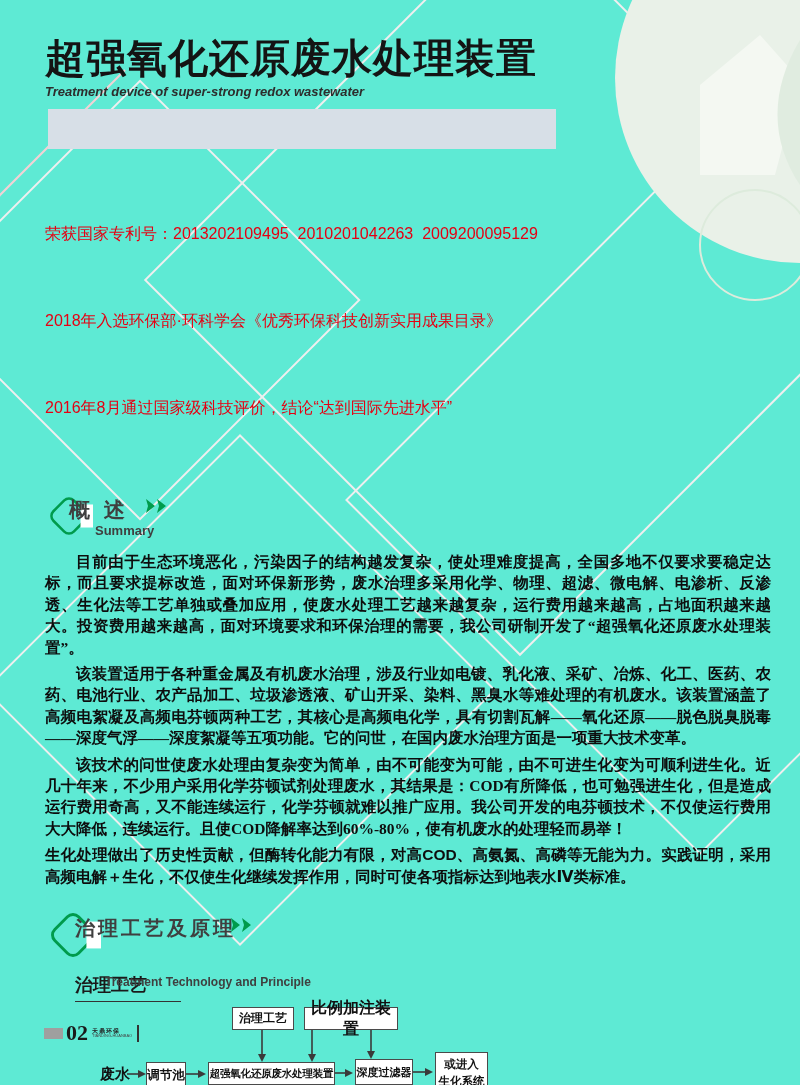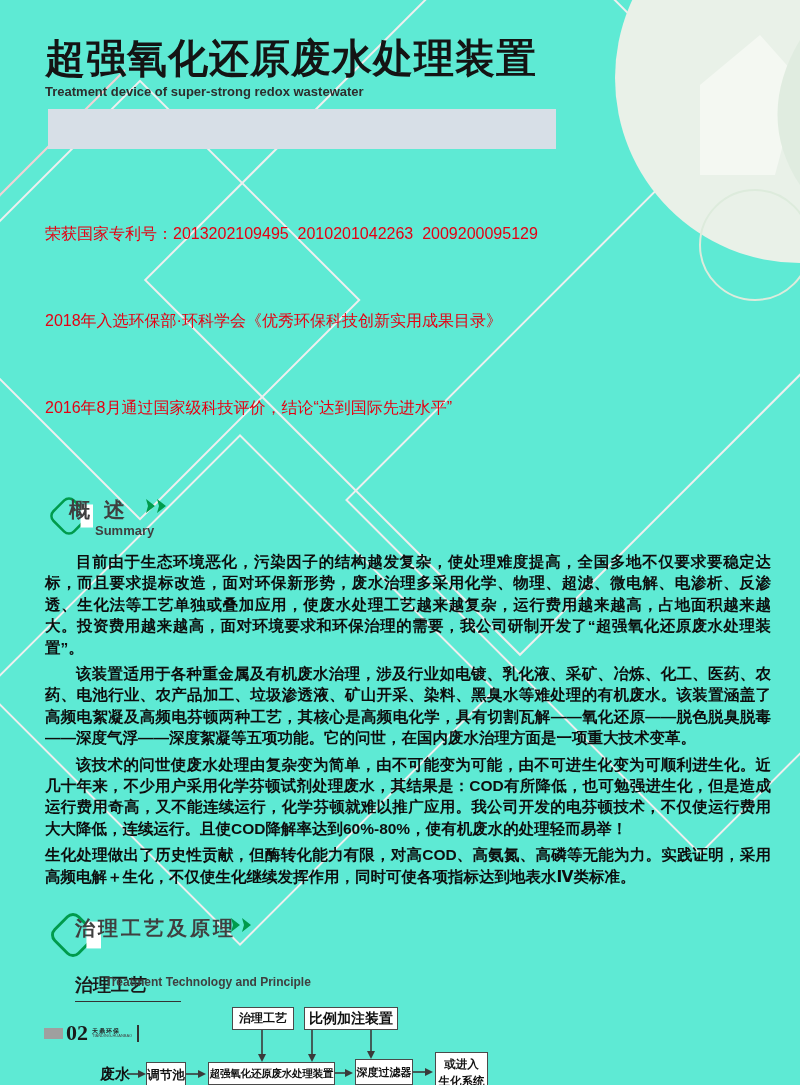--- a/index.html
+++ b/index.html
@@ -6,21 +6,21 @@
   body{width:800px;height:1085px;background:#ffffff;overflow:hidden;
        font-family:"Liberation Sans","DejaVu Sans",sans-serif;color:#111;}
   .page{position:relative;width:800px;height:1085px;overflow:hidden;background:#5eead4;}
 
   
   .bg{position:absolute;inset:0;z-index:0;}
   .content{position:relative;z-index:1;margin-left:45px;width:726px;}
 
   
   .main-title{margin-top:36px;font-size:40px;font-weight:900;color:#141414;letter-spacing:1px;line-height:1.1;}
-  .main-sub{margin-top:4px;font-size:13px;font-weight:bold;color:#2d2d2d;}
+  .main-sub{margin-top:4px;font-size:13px;font-weight:bold;color:#2d2d2d;font-style:italic;}
   .blue-bar{margin-top:10px;margin-left:3px;width:508px;height:40px;background:#d7dfe7;}
 
   
   .awards{margin-top:12px;color:#e60012;font-weight:normal;font-size:16px;line-height:29px;white-space:pre-wrap;}
 
   
   .sec{position:relative;height:56px;margin-top:10px;}
   .sec .diamond{position:absolute;left:0;top:2px;}
   .sec .sec-title{position:absolute;font-weight:bold;color:#3f3f3f;letter-spacing:4px;}
   .sec .sec-en{position:absolute;font-weight:bold;color:#3f3f3f;}
@@ -28,21 +28,21 @@
   .sec1 .sec-en{left:50px;top:33px;font-size:13px;}
   .sec1 .fwd{position:absolute;left:100px;top:9px;}
   .sec2{height:60px;margin-top:18px;}
   .sec2 .sec-title{left:30px;top:10px;font-size:20px;letter-spacing:3px;}
   .sec2 .sec-en{left:60px;top:38px;font-size:12px;margin-top:32px;}
   .sec2 .fwd{position:absolute;left:185px;top:13px;}
 
   
   .para{margin:5px 0 0 0;font-size:15.5px;line-height:21.4px;font-weight:600;color:#0d0d0d;
         text-align:justify;text-justify:inter-ideograph;}
-  .indent{text-indent:2em;}
+  .indent{text-indent:2em;font-family:Liberation Serif, serif;}
 
   
   .flow-title{margin:8px 0 0 30px;font-size:18px;font-weight:bold;color:#1a1a1a;
               display:inline-block;border-bottom:1.5px solid #333;padding:0 34px 4px 0;text-align:right;}
   .flowchart{position:relative;width:726px;height:152px;margin-top:2px;}
   .fbox{position:absolute;border:1.5px solid #4a4a4a;background:#fff;box-sizing:border-box;
         display:flex;align-items:center;justify-content:center;flex-direction:column;
         font-weight:bold;color:#111;text-align:center;}
   .flabel{position:absolute;font-weight:bold;font-size:15px;color:#111;}
   .fsvg{position:absolute;left:0;top:0;}
@@ -157,21 +157,21 @@
           <line x1="416" y1="127" x2="148" y2="127"></line>
             <polygon points="150,123 150,131 142,127" stroke="none"></polygon>
         </g>
       </svg>
 
       <span class="flabel" style="left:55px;top:61px;">废水</span>
 
       <div class="fbox" style="left:187px;top:3px;width:62px;height:23px;font-size:12px;">
         <span>治理工艺</span>
       </div>
-      <div class="fbox" style="left:259px;top:3px;width:94px;height:23px;font-size:14px;text-align:right;">
+      <div class="fbox" style="left:259px;top:3px;width:94px;height:23px;font-size:16px;">
         <span>比例加注装置</span>
       </div>
       <div class="fbox" style="left:101px;top:58px;width:40px;height:26px;font-size:12.5px;">
         <span>调节池</span>
       </div>
       <div class="fbox" style="left:163px;top:58px;width:127px;height:23px;font-size:10.5px;letter-spacing:-0.2px;">
         <span>超强氧化还原废水处理装置</span>
       </div>
       <div class="fbox" style="left:310px;top:55px;width:58px;height:26px;font-size:11px;">
         <span>深度过滤器</span>

